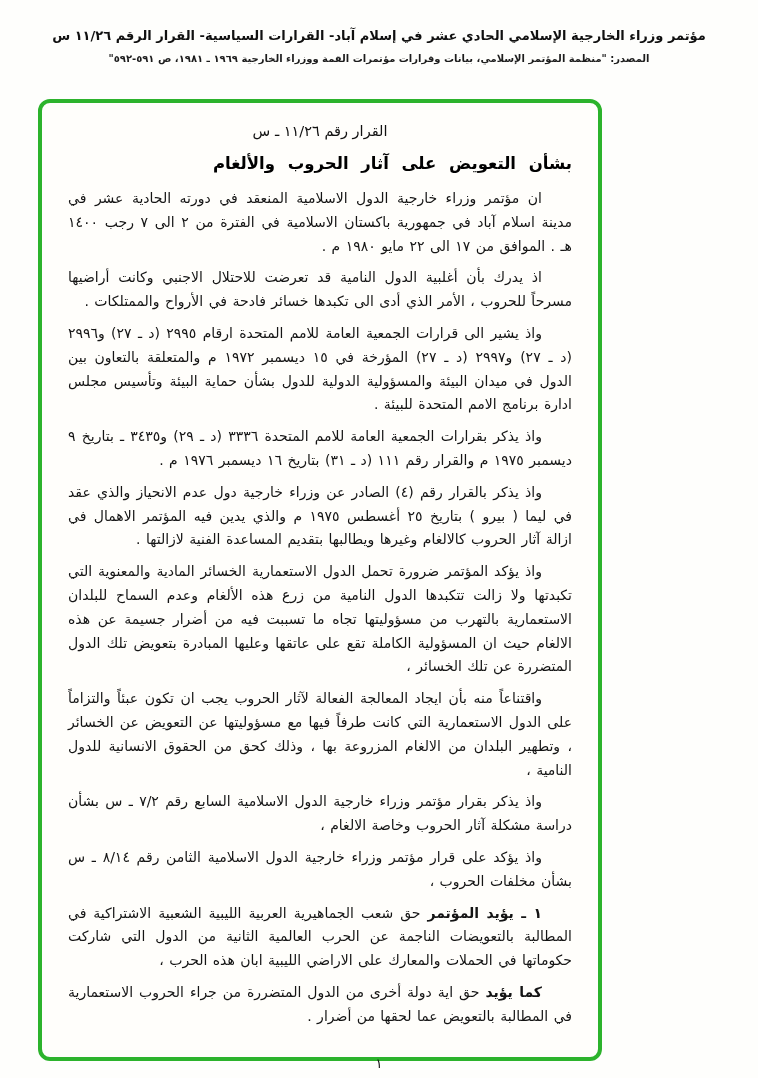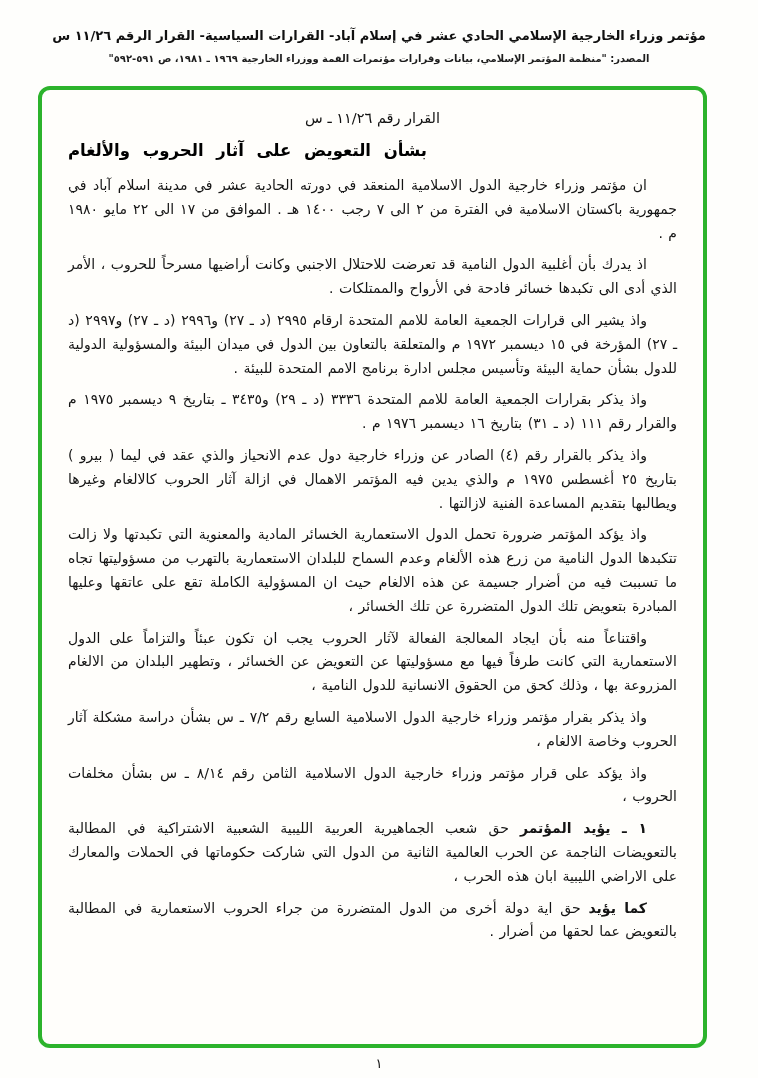--- a/index.html
+++ b/index.html
@@ -29,43 +29,43 @@
   .doc-header .line2 {
     font-size: 10px;
     font-weight: bold;
     color: #1c1c1c;
     margin-top: 8px;
   }
 
   .green-box {
     position: absolute;
     left: 38px;
-    top: 86px;
-    width: 669px;
+    top: 99px;
+    width: 564px;
     height: 962px;
     border: 4px solid #2cb32c;
     border-radius: 12px;
     background: #fffefb;
     padding: 16px 26px 8px 26px;
     overflow: hidden;
   }
 
   .res-number {
     direction: rtl;
     text-align: center;
     font-size: 14.5px;
     font-weight: normal;
     color: #111;
     margin-top: 4px;
     letter-spacing: 0.5px;
   }
 
   .doc-title {
     direction: rtl;
-    text-align: left;
+    text-align: right;
     font-size: 16.5px;
     font-weight: bold;
     color: #000;
     margin-top: 15px;
     margin-bottom: 14px;
     word-spacing: 7px;
   }
 
   .body-text { direction: rtl; }
 

